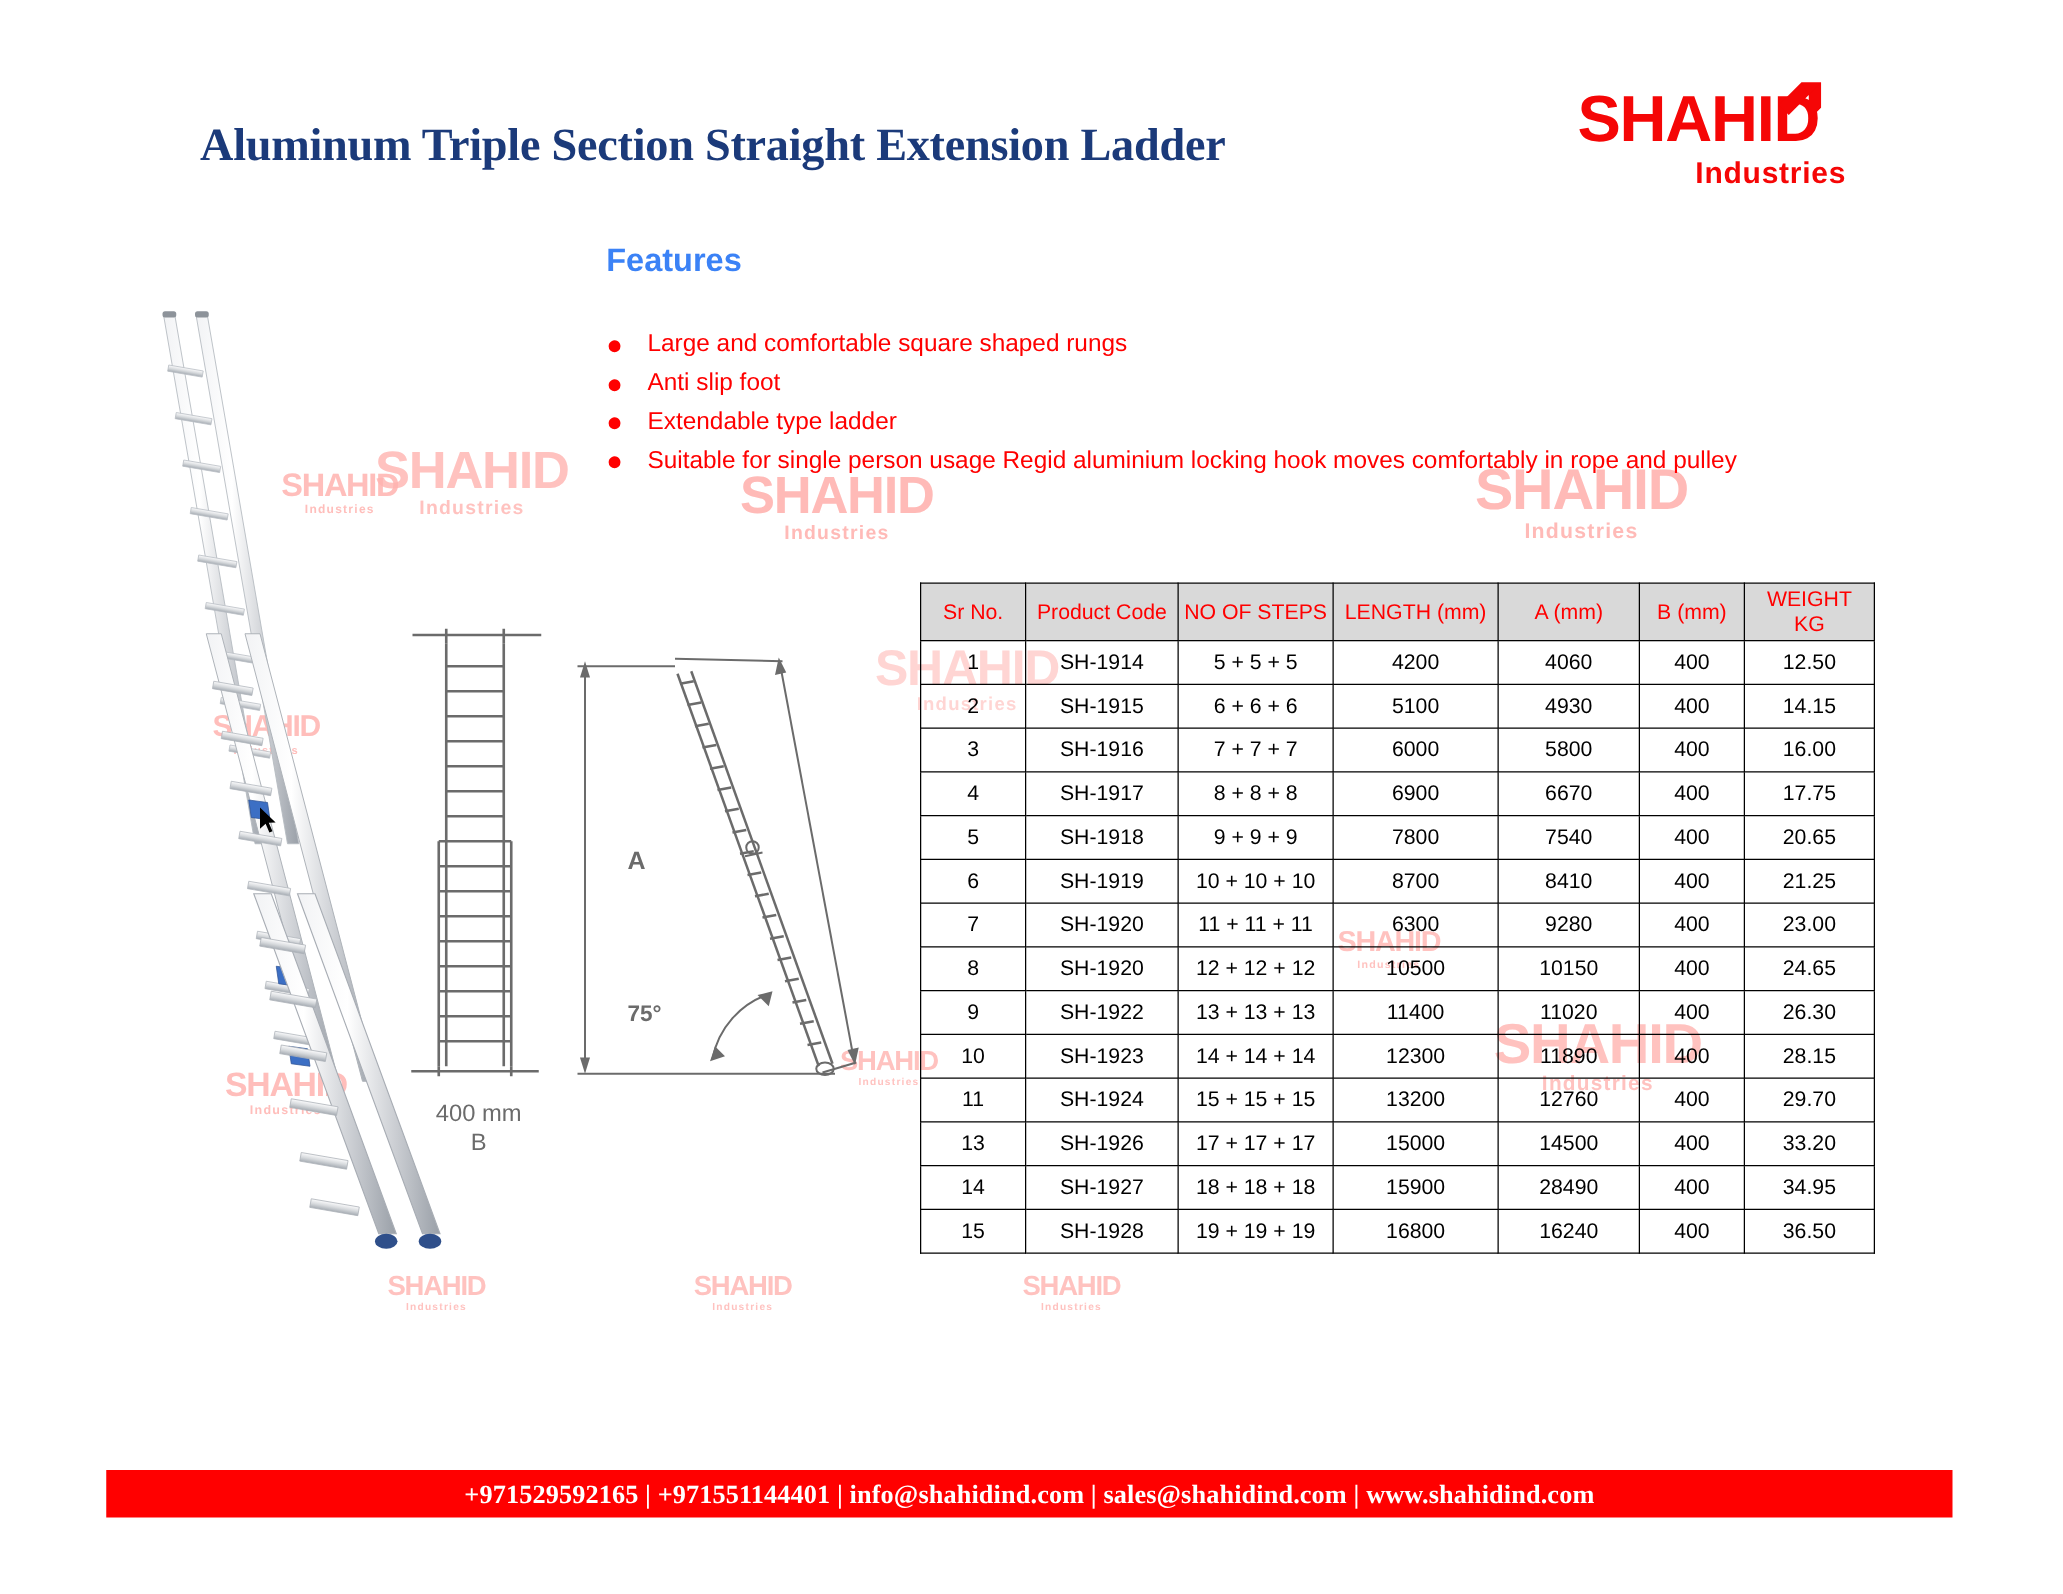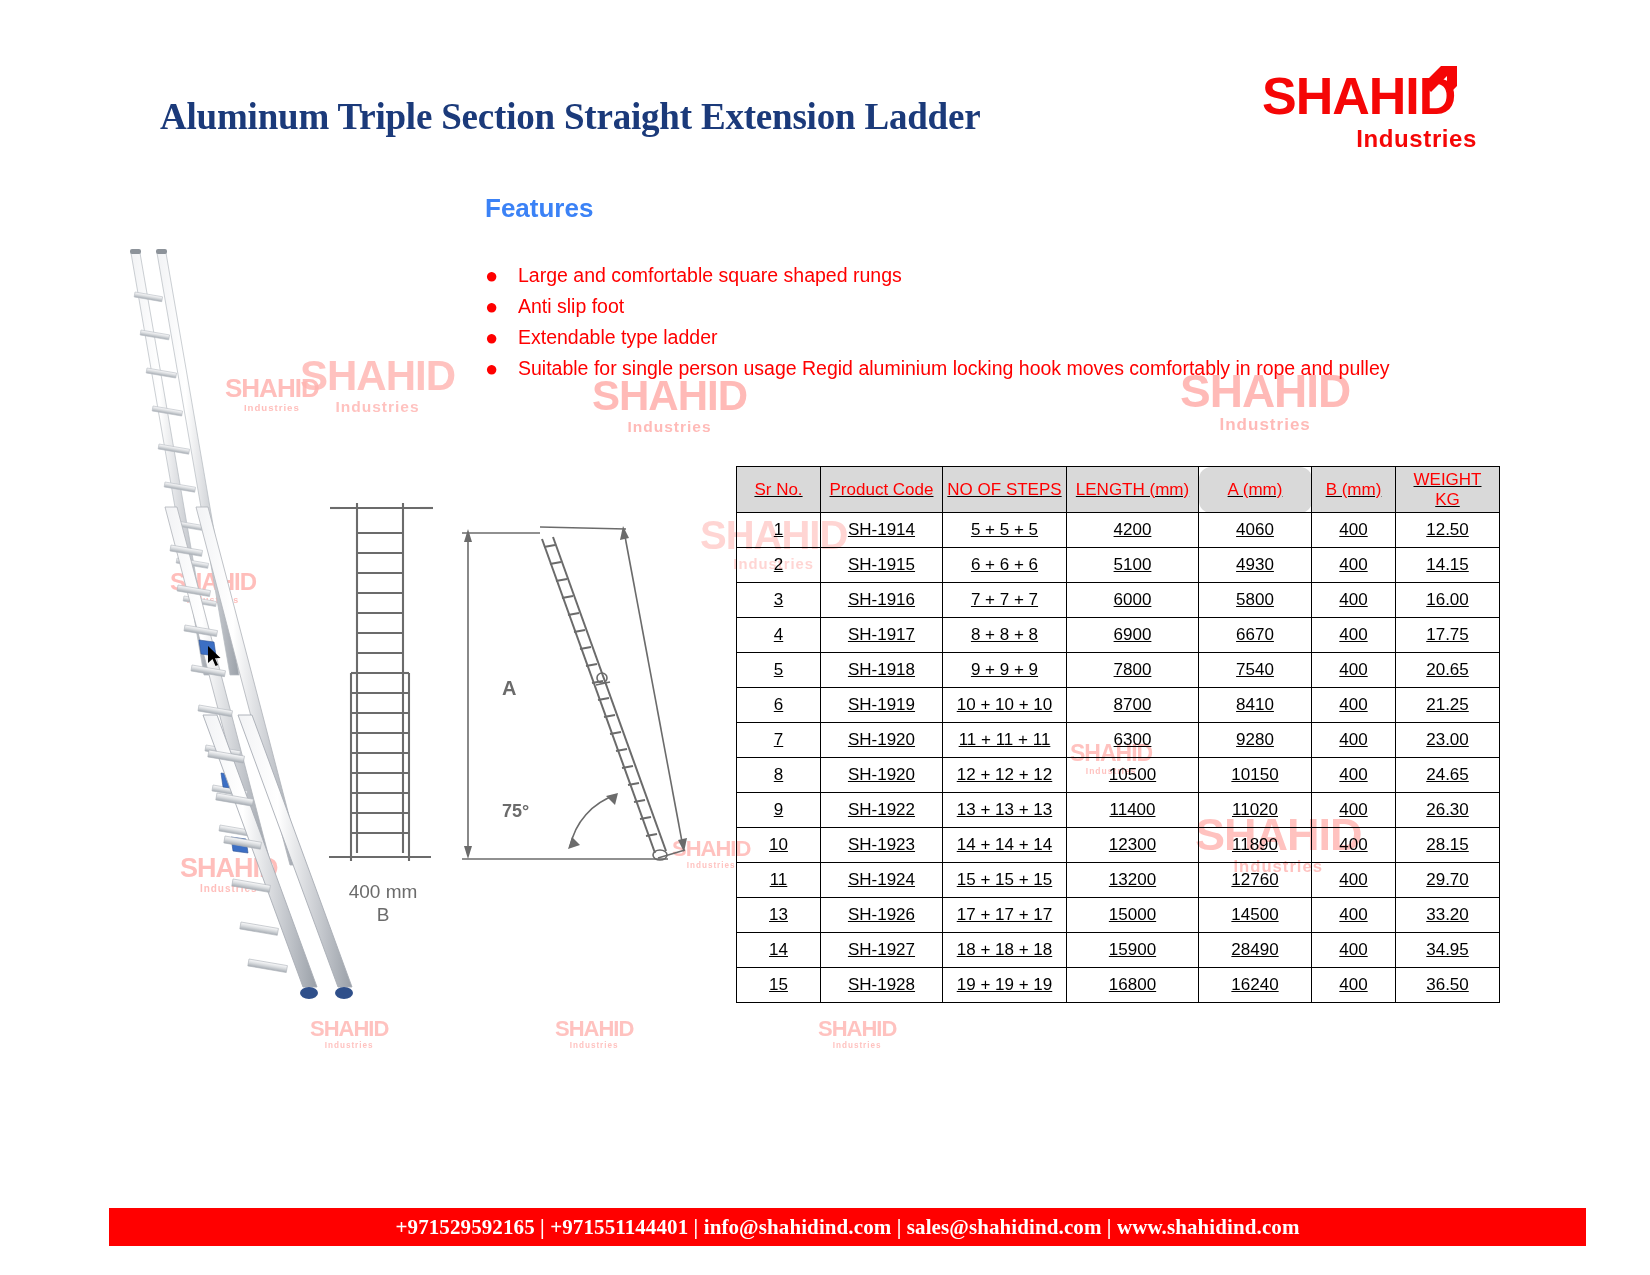--- a/index.html
+++ b/index.html
@@ -65,21 +65,21 @@
   .dim-400 {
     position: absolute; left: 318px; top: 880px; width: 130px;
     text-align: center; color: #6b6b6b; font-size: 19px; font-weight: normal;
     font-family: "Liberation Sans", sans-serif; line-height: 23px;
   }
   .draw-side { position: absolute; left: 440px; top: 495px; width: 260px; height: 390px; }
 
   
   .spec-table {
     position: absolute; left: 736px; top: 466px;
-    border-collapse: collapse; background: transparent; text-decoration: underline;
+    border-collapse: collapse; background: transparent;
   }
   .spec-table th, .spec-table td {
     border: 1.6px solid #000;
     text-align: center;
     font-family: "Liberation Sans", sans-serif;
     font-size: 17px;
     color: #000;
     background: transparent;
     height: 35px;
     padding: 0 4px;
@@ -87,29 +87,29 @@
   .spec-table thead th {
     background: #d9d9d9;
     color: #ff0000;
     font-weight: normal;
     height: 46px;
   }
   .c0 { width: 84px; }
   .c1 { width: 122px; }
   .c2 { width: 124px; }
   .c3 { width: 132px; }
-  .c4 { width: 113px; border-radius: 12px; }
+  .c4 { width: 113px; }
   .c5 { width: 84px; }
   .c6 { width: 104px; }
 
   
   .footer {
-    position: absolute; left: 85px; top: 1208px;
+    position: absolute; left: 85px; top: 1176px;
     width: 1477px; height: 38px; background: #ff0000;
-    display: flex; align-items: center; justify-content: center; margin-left: 24px;
+    display: flex; align-items: center; justify-content: center;
   }
   .footer-text {
     color: #ffffff; font-weight: bold; font-size: 21px;
     font-family: "Liberation Serif", serif; letter-spacing: 0.1px;
     white-space: nowrap;
   }
   .cursor { position: absolute; left: 207px; top: 645px; width: 16px; height: 24px; }
 </style>
 </head>
 <body>

